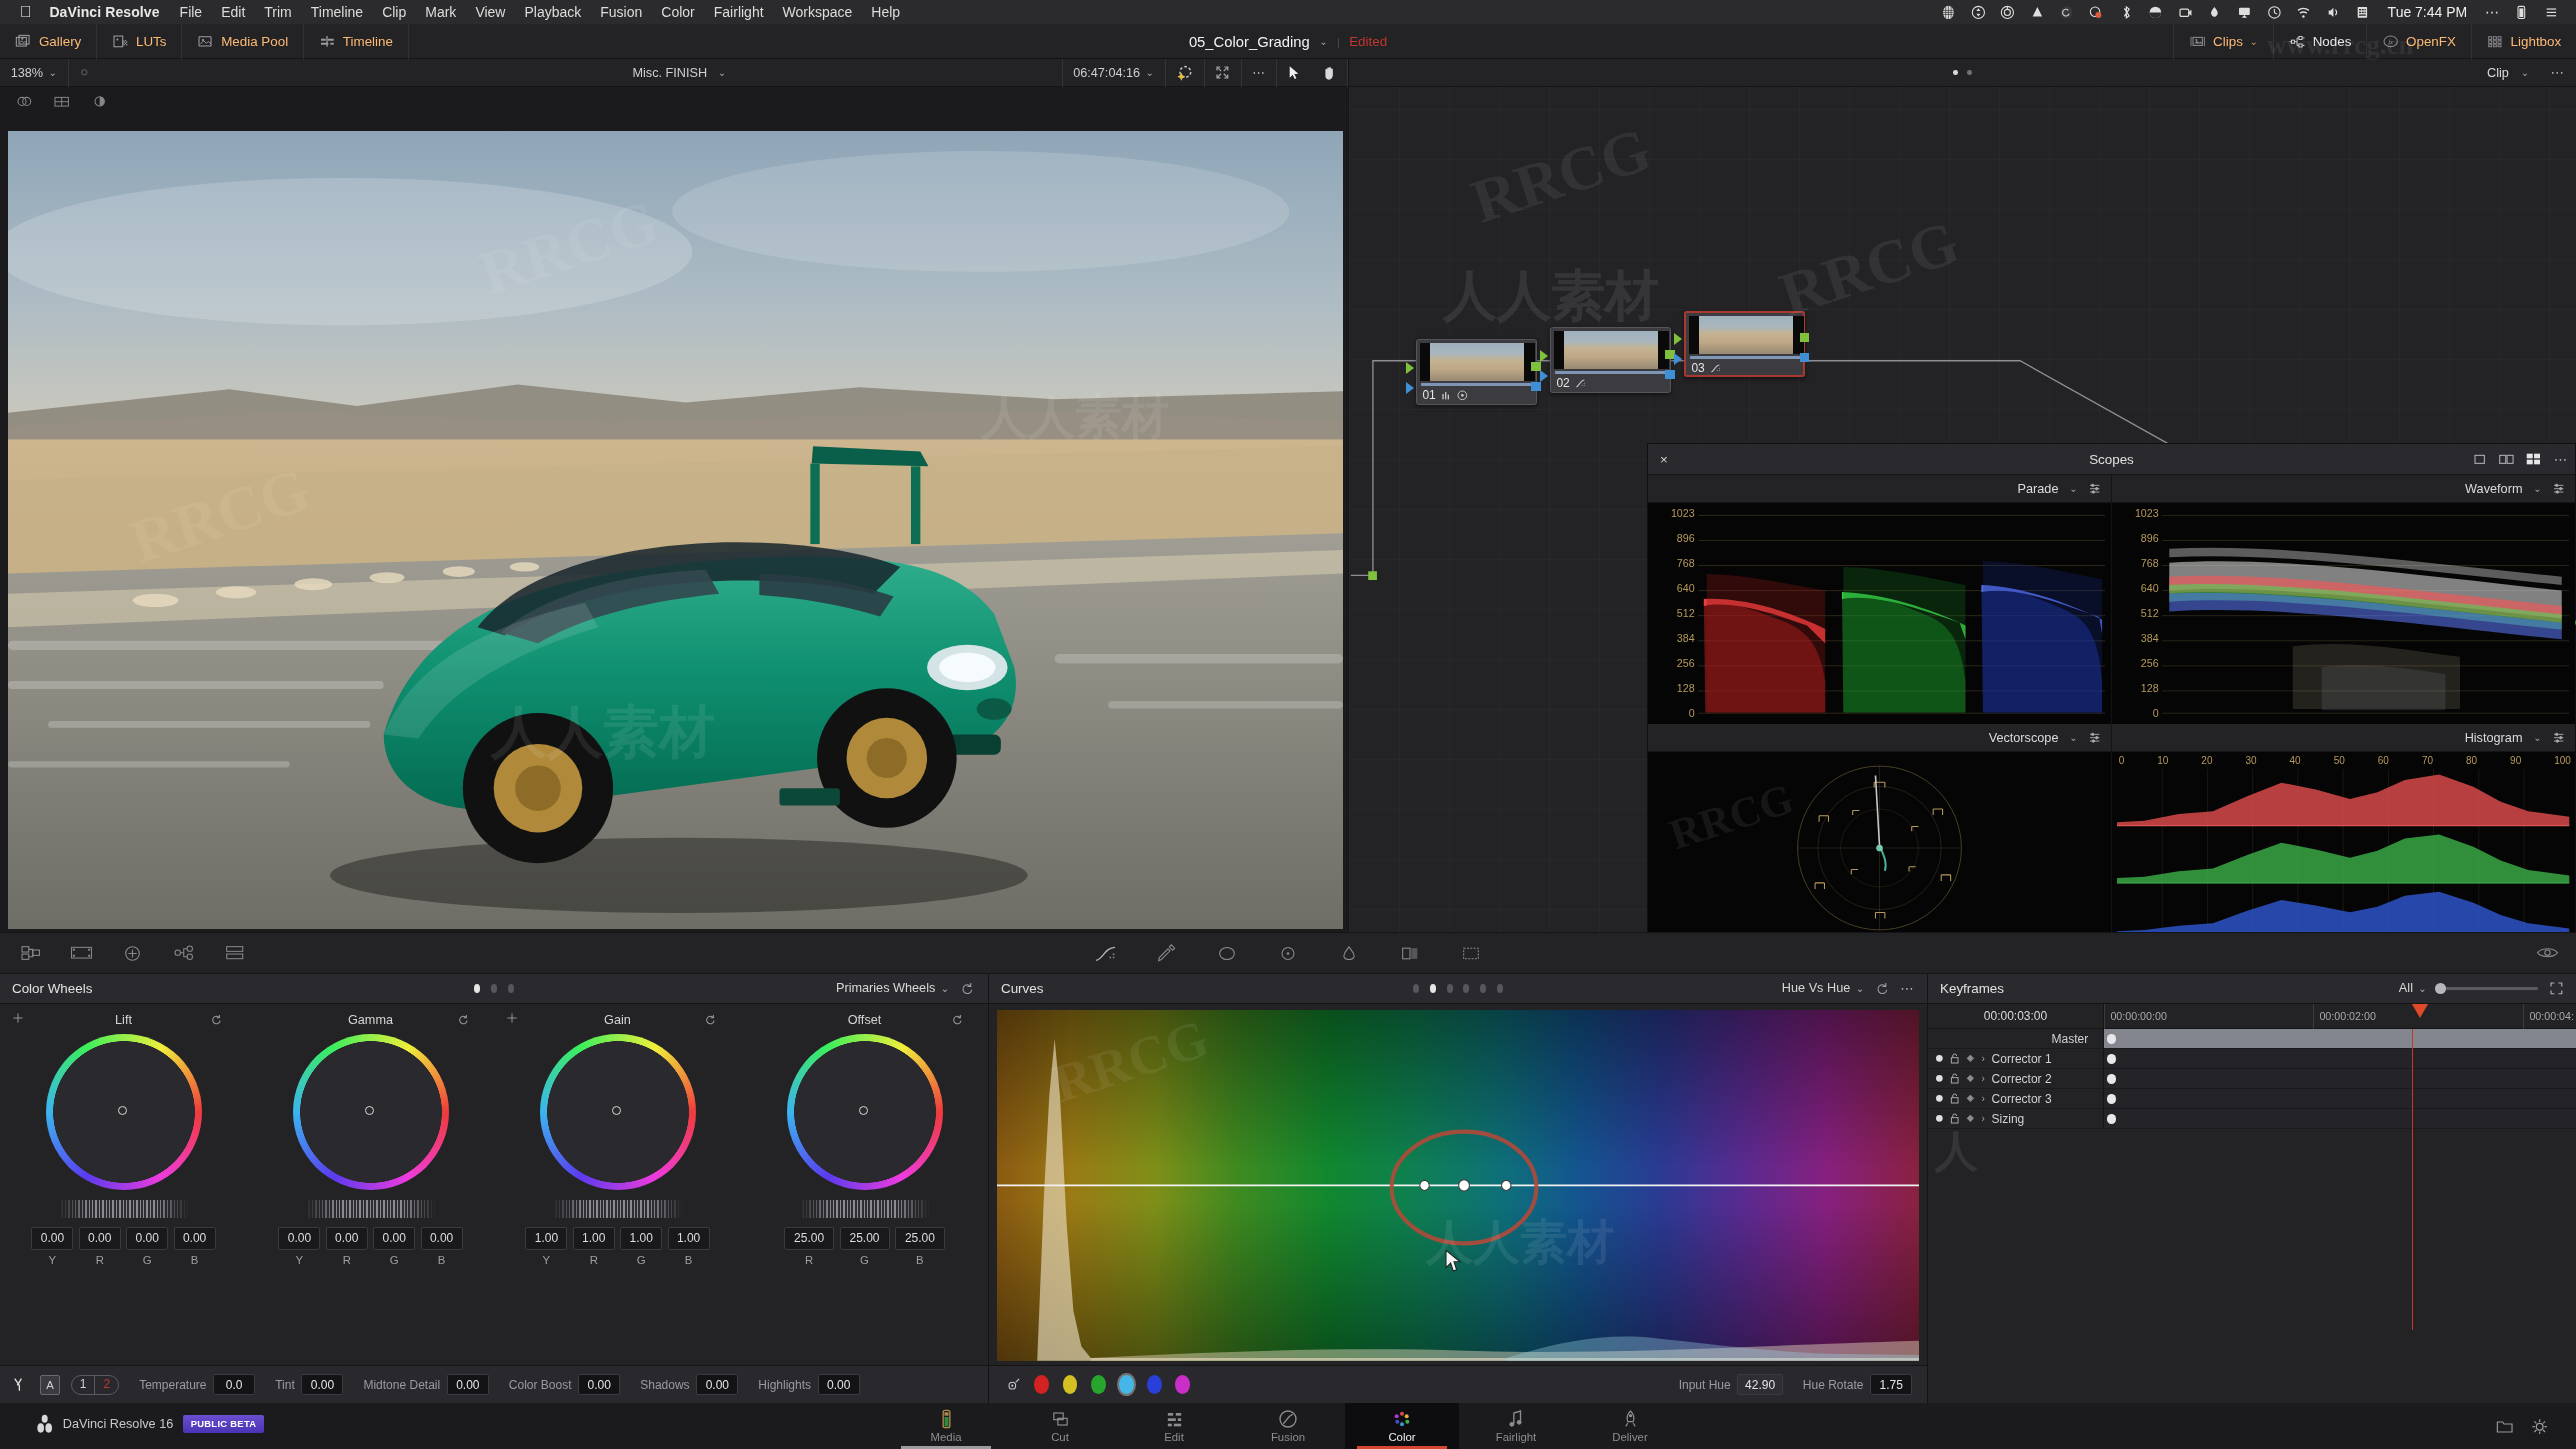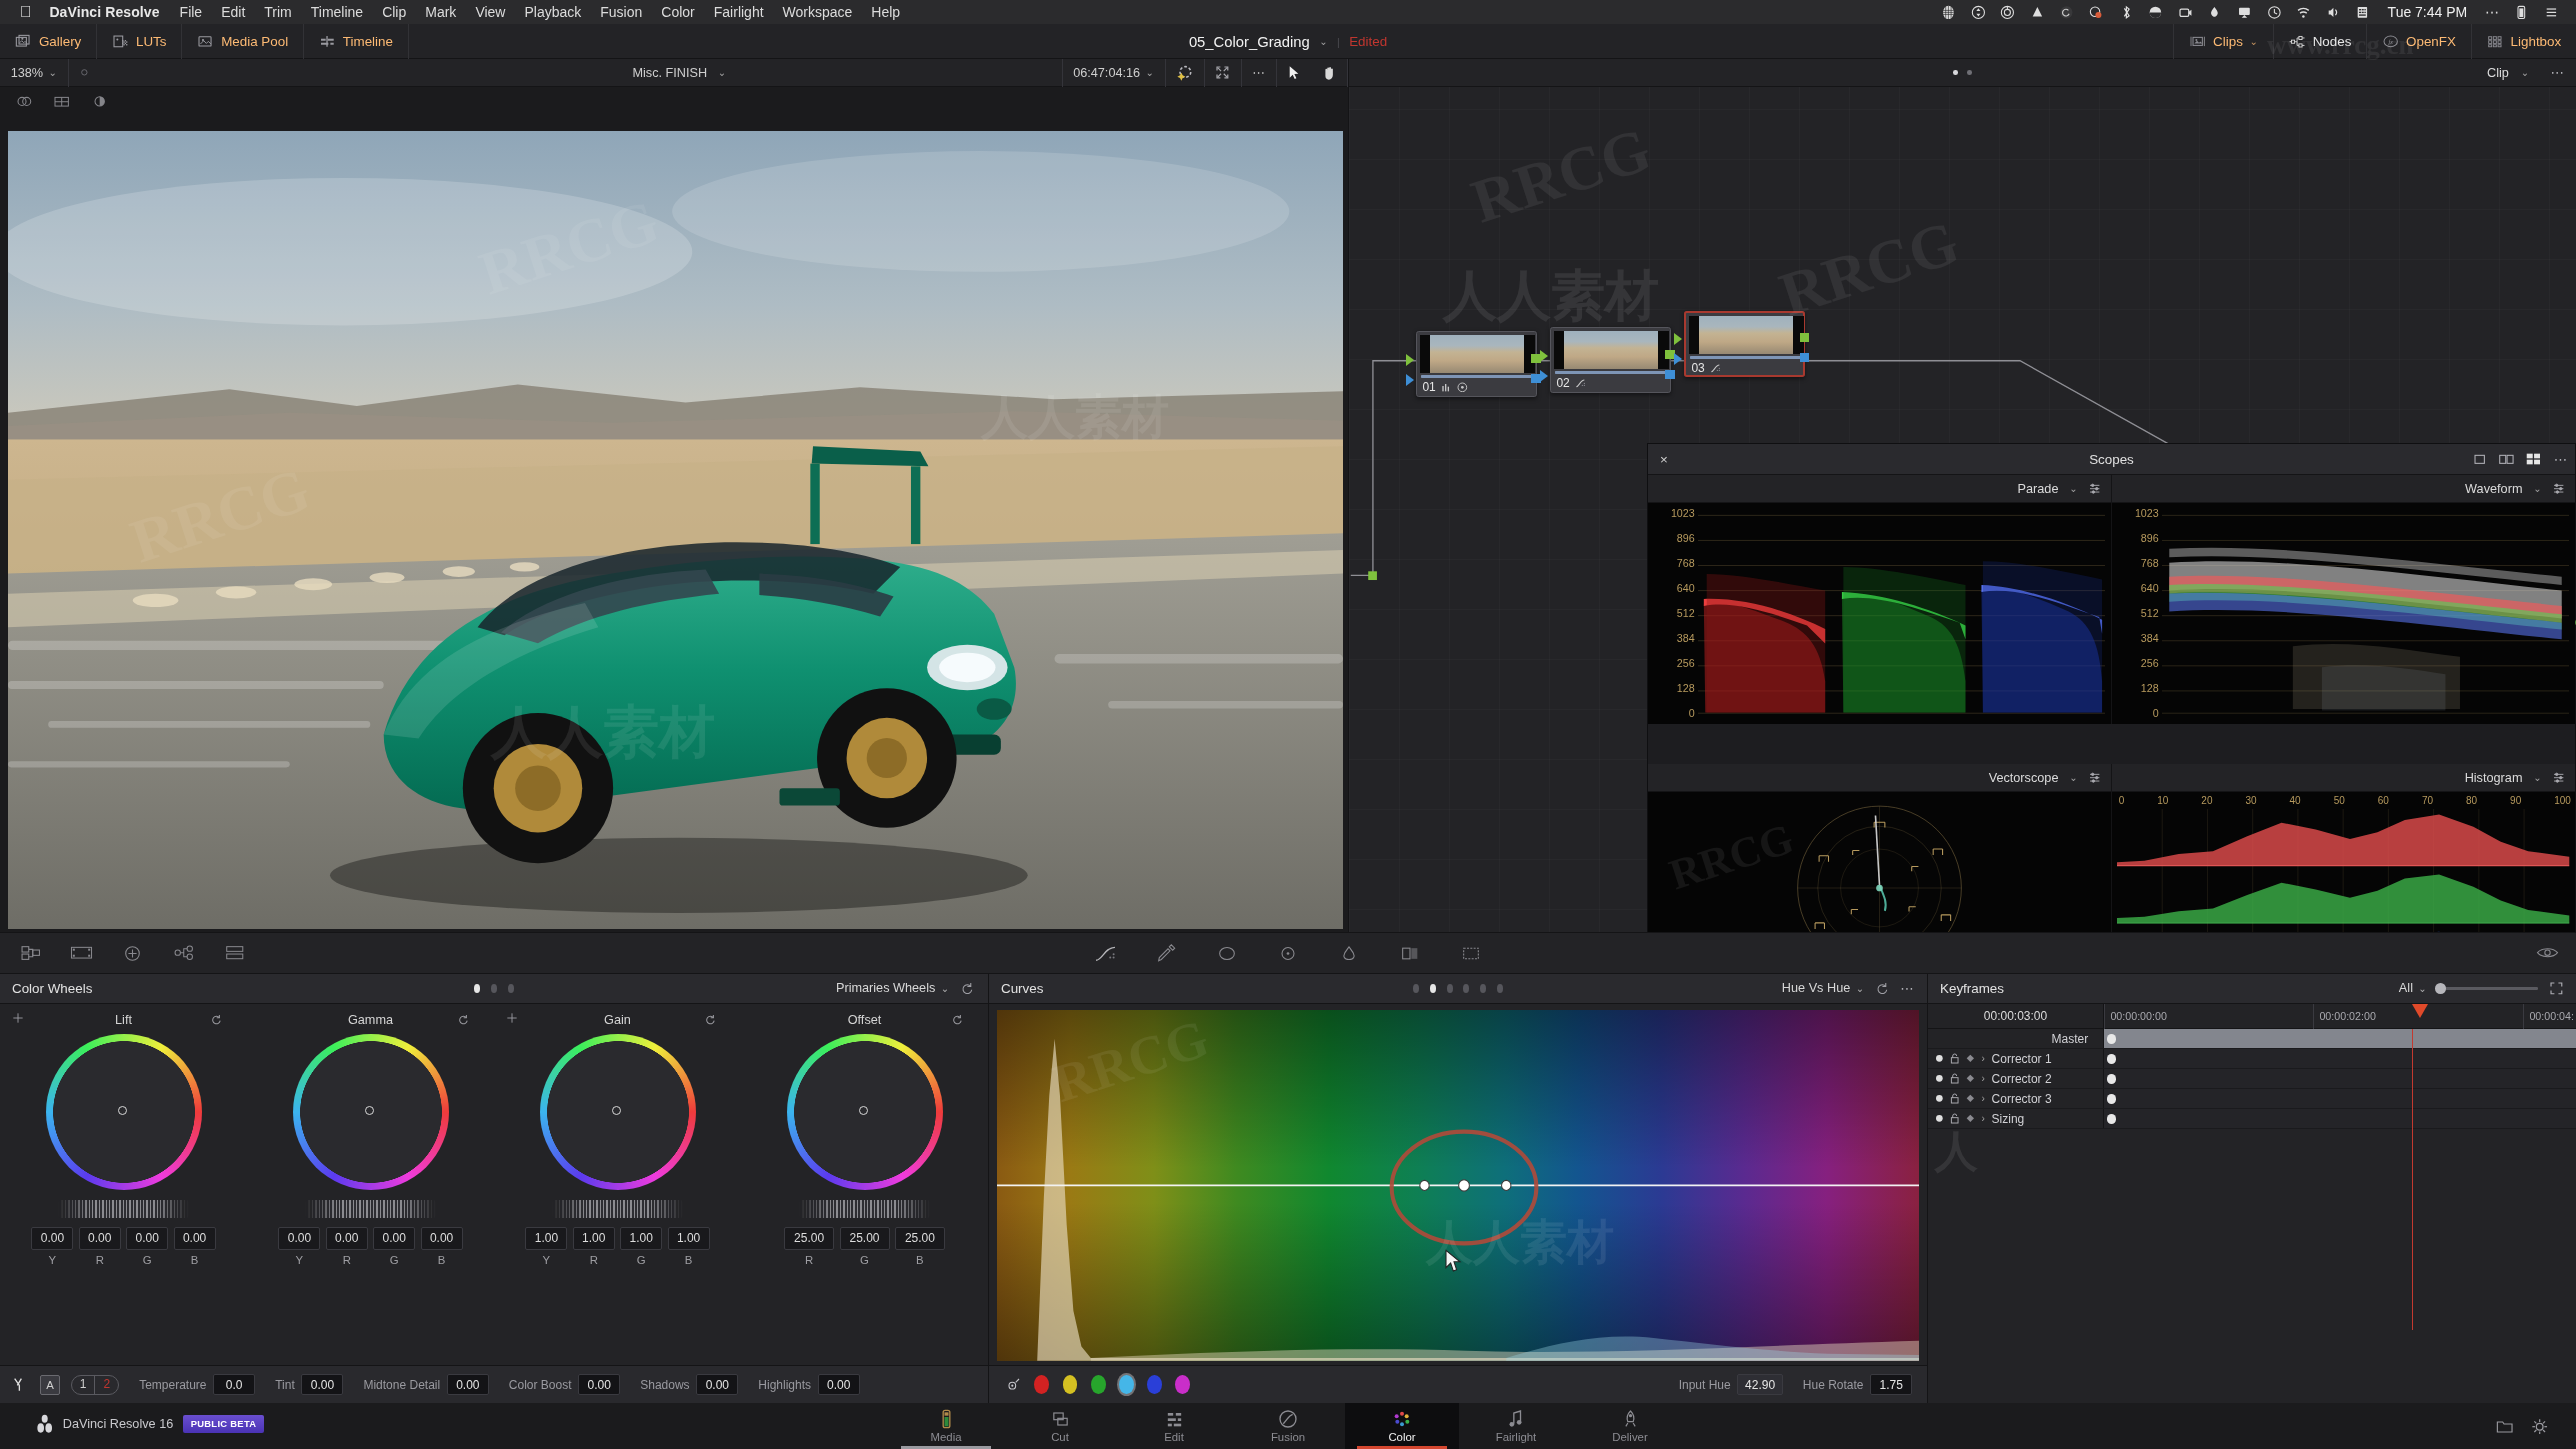--- a/index.html
+++ b/index.html
@@ -745,21 +745,21 @@
     </div>
 
     <svg style="position:absolute; left:0; top:0; width:1228px; height:920px;" viewBox="0 0 1830 1372" width="1228" height="920">
       <polyline points="2,770 35,770 35,450 100,450" fill="none" stroke="#8e8e94" stroke-width="2"></polyline>
       <line x1="265" y1="450" x2="300" y2="450" stroke="#8e8e94" stroke-width="2"></line>
       <line x1="467" y1="450" x2="500" y2="450" stroke="#8e8e94" stroke-width="2"></line>
       <polyline points="672,450 1000,450 1250,590" fill="none" stroke="#8e8e94" stroke-width="2"></polyline>
       <rect x="28" y="764" width="13" height="13" fill="#7fc13d"></rect>
     </svg>
 
-    <div class="node" style="left:67px; top:272px;">
+    <div class="node" style="left:67px; top:280px;">
       <div class="thumb">
           <div class="pic"></div>
         </div>
       <div class="bar"></div>
       <div class="lbl">
         <span>01</span>
         <span class="ni">
             <svg width="10.7" height="10.7" viewBox="0 0 16 16">
               <g fill="#e0e0e0">
                 <rect x="2" y="6" width="2" height="8"></rect>
@@ -972,21 +972,21 @@
             <path d="M10 124 C150 118 330 142 550 166 L550 190 C330 166 150 140 10 150 Z" fill="#5f7bff" opacity="0.55"></path>
             <path d="M180 200 C260 190 330 205 410 215 L410 290 L180 290 Z" fill="#c9b89a" opacity="0.16"></path>
             <path d="M220 230 C280 222 340 232 390 240 L390 292 L220 292Z" fill="#9fb0c0" opacity="0.13"></path>
             <path d="M10 60 C160 52 340 78 550 100 L550 112 C340 90 160 64 10 72Z" fill="#ffffff" opacity="0.35"></path>
           </svg>
           <div style="position:absolute; right:-9.4px; top:52%; width:9.4px; height:9.4px; border-radius:50%; background:#4e8f3a;"></div>
         </div>
       </div>
     </div>
 
-    <div class="sc-row" style="height:220px;margin-top:40px;">
+    <div class="sc-row" style="height:220px;">
       <div class="sc-cell">
         <div class="sc-head">
           <span class="nm">Vectorscope</span>
           <span class="caret">⌄</span>
           <span>
               <svg width="13.4" height="13.4" viewBox="0 0 20 20">
                 <g stroke="#a8a8ae" stroke-width="1.4" fill="none">
                   <line x1="3" y1="5" x2="17" y2="5"></line>
                   <line x1="3" y1="10" x2="17" y2="10"></line>
                   <line x1="3" y1="15" x2="17" y2="15"></line>

